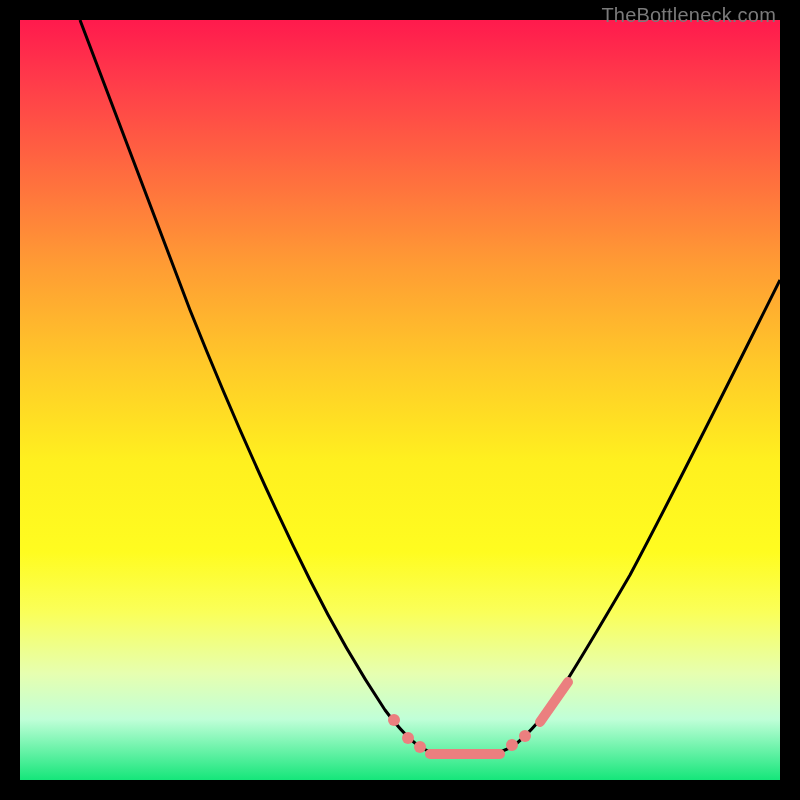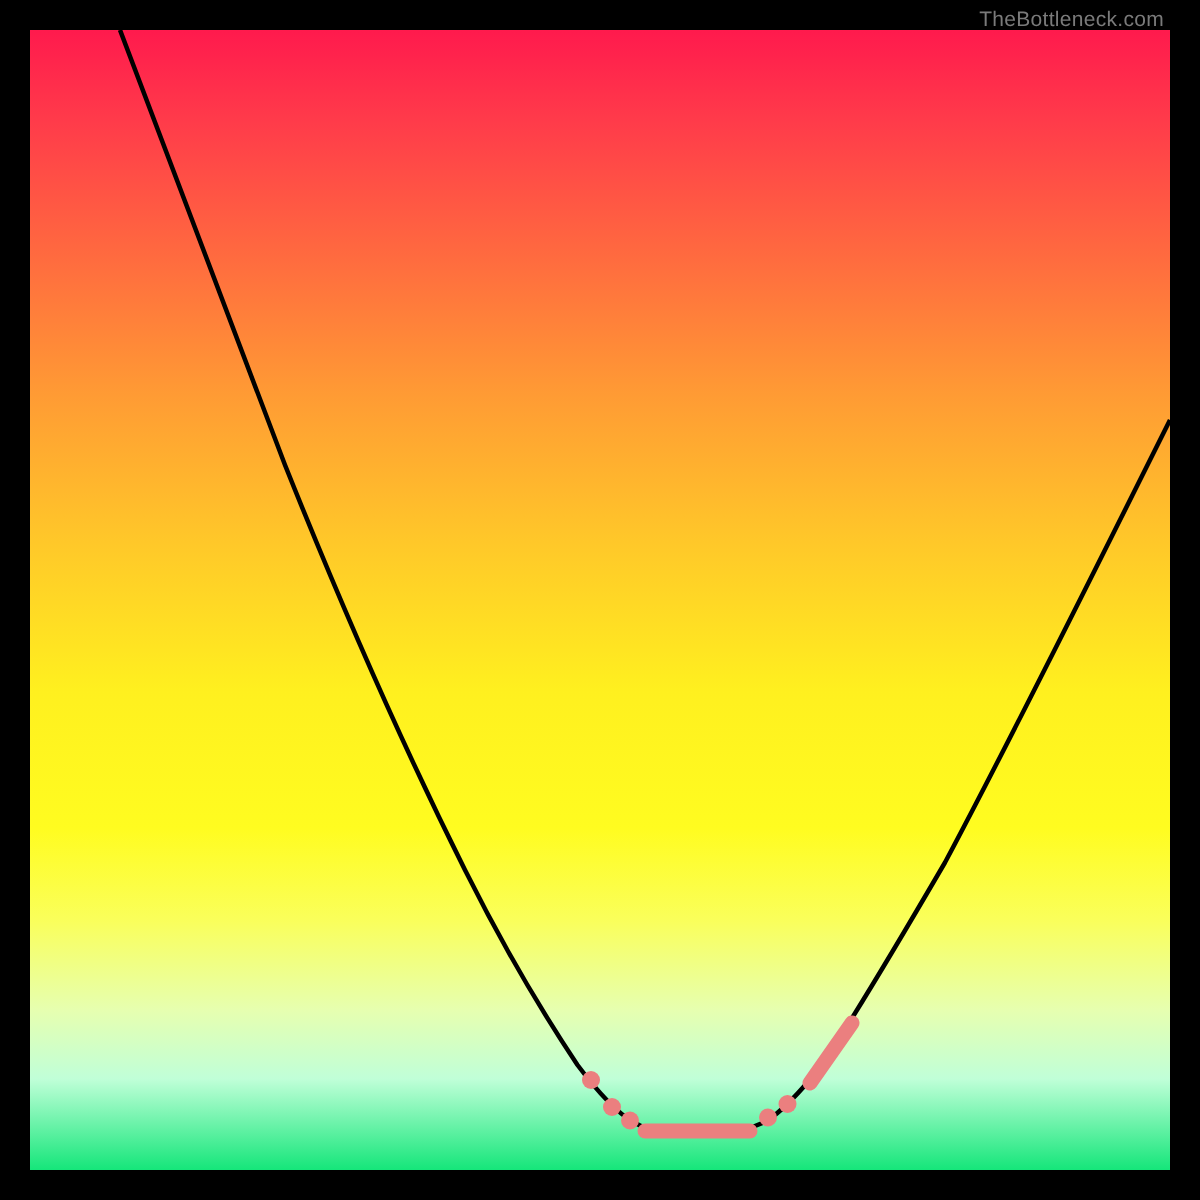--- a/index.html
+++ b/index.html
@@ -29,21 +29,21 @@
       #e6ffb0 86%,
       #c0ffd8 92%,
       #15e67a 100%
     );
   }
   .watermark {
     position: absolute;
     top: 4px;
     right: 24px;
     color: #7a7a7a;
-    font-size: 14px;
+    font-size: 20px;
     font-weight: 500;
     letter-spacing: 0.2px;
     user-select: none;
   }
   svg {
     position: absolute;
     left: 0;
     top: 0;
   }
 </style>

